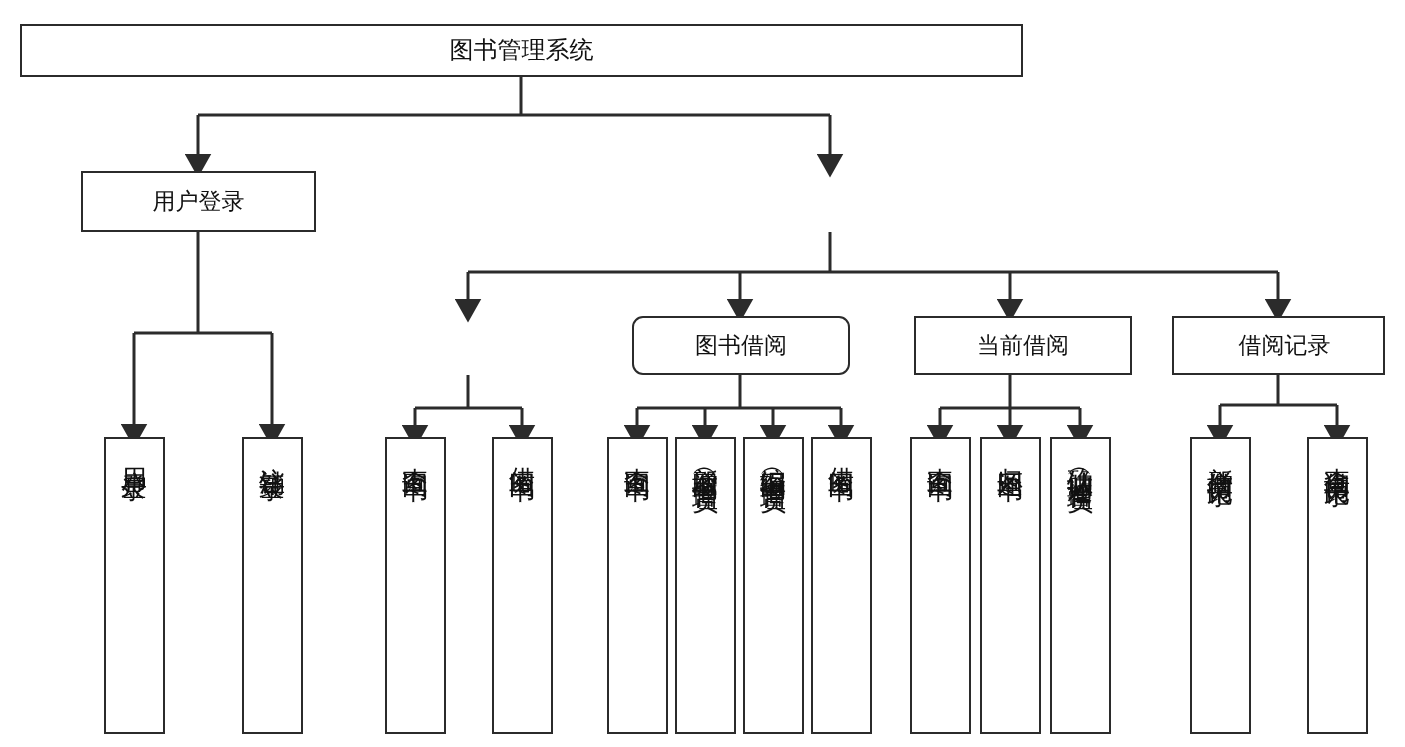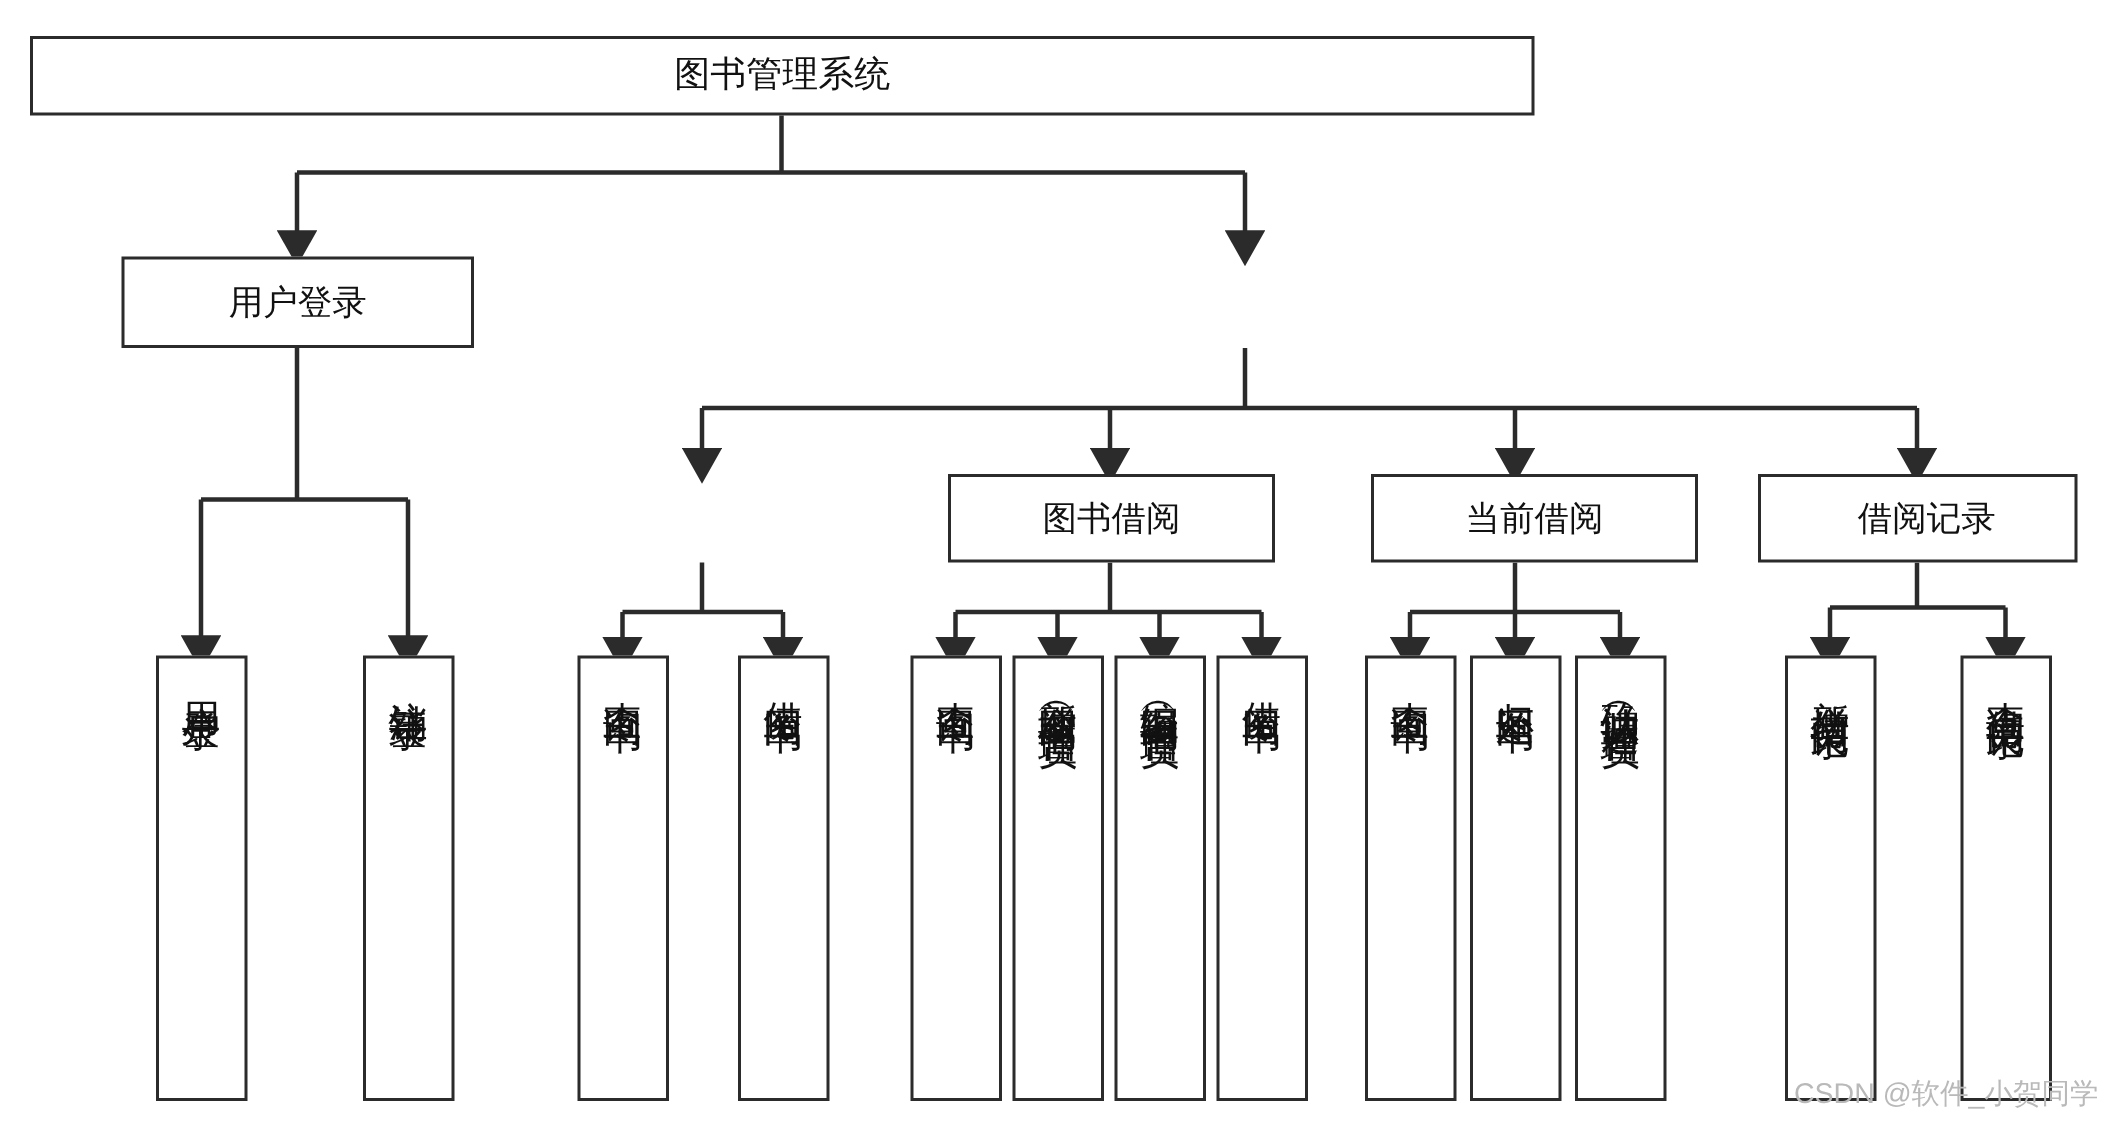--- a/index.html
+++ b/index.html
@@ -124,21 +124,21 @@
   </svg>
 
   <div class="node horiz root" style="left:20px; top:14px; width:1003px; height:53px;margin-top:10px;">
     <span class="label">图书管理系统</span>
   </div>
 
   <div class="node horiz" style="left:81px; top:171px; width:235px; height:61px;">
     <span class="label">用户登录</span>
   </div>
 
-  <div class="node horiz" style="left:632px; top:316px; width:218px; height:59px;">
+  <div class="node horiz" style="left:632px; top:316px; width:218px; height:59px;border-radius:11px;">
     <span class="label">图书借阅</span>
   </div>
   <div class="node horiz" style="left:902px; top:316px; width:218px; height:59px;margin-left:12px;">
     <span class="label">当前借阅</span>
   </div>
   <div class="node horiz" style="left:1172px; top:316px; width:213px; height:59px;padding-left:12px;">
     <span class="label">借阅记录</span>
   </div>
 
   <div class="node vert" style="left:104px; top:437px; width:61px; height:297px;">
@@ -178,15 +178,14 @@
     <span class="label">确认归还（管理员）</span>
   </div>
 
   <div class="node vert" style="left:1190px; top:437px; width:61px; height:297px;">
     <span class="label">新增借阅记录</span>
   </div>
   <div class="node vert" style="left:1307px; top:437px; width:61px; height:297px;">
     <span class="label">查询借阅记录</span>
   </div>
 
-  <div class="watermark" style="left:1196px; top:716px;">CSDN @软件_小贺同学</div>
 
 </div>
 
 </body></html>

